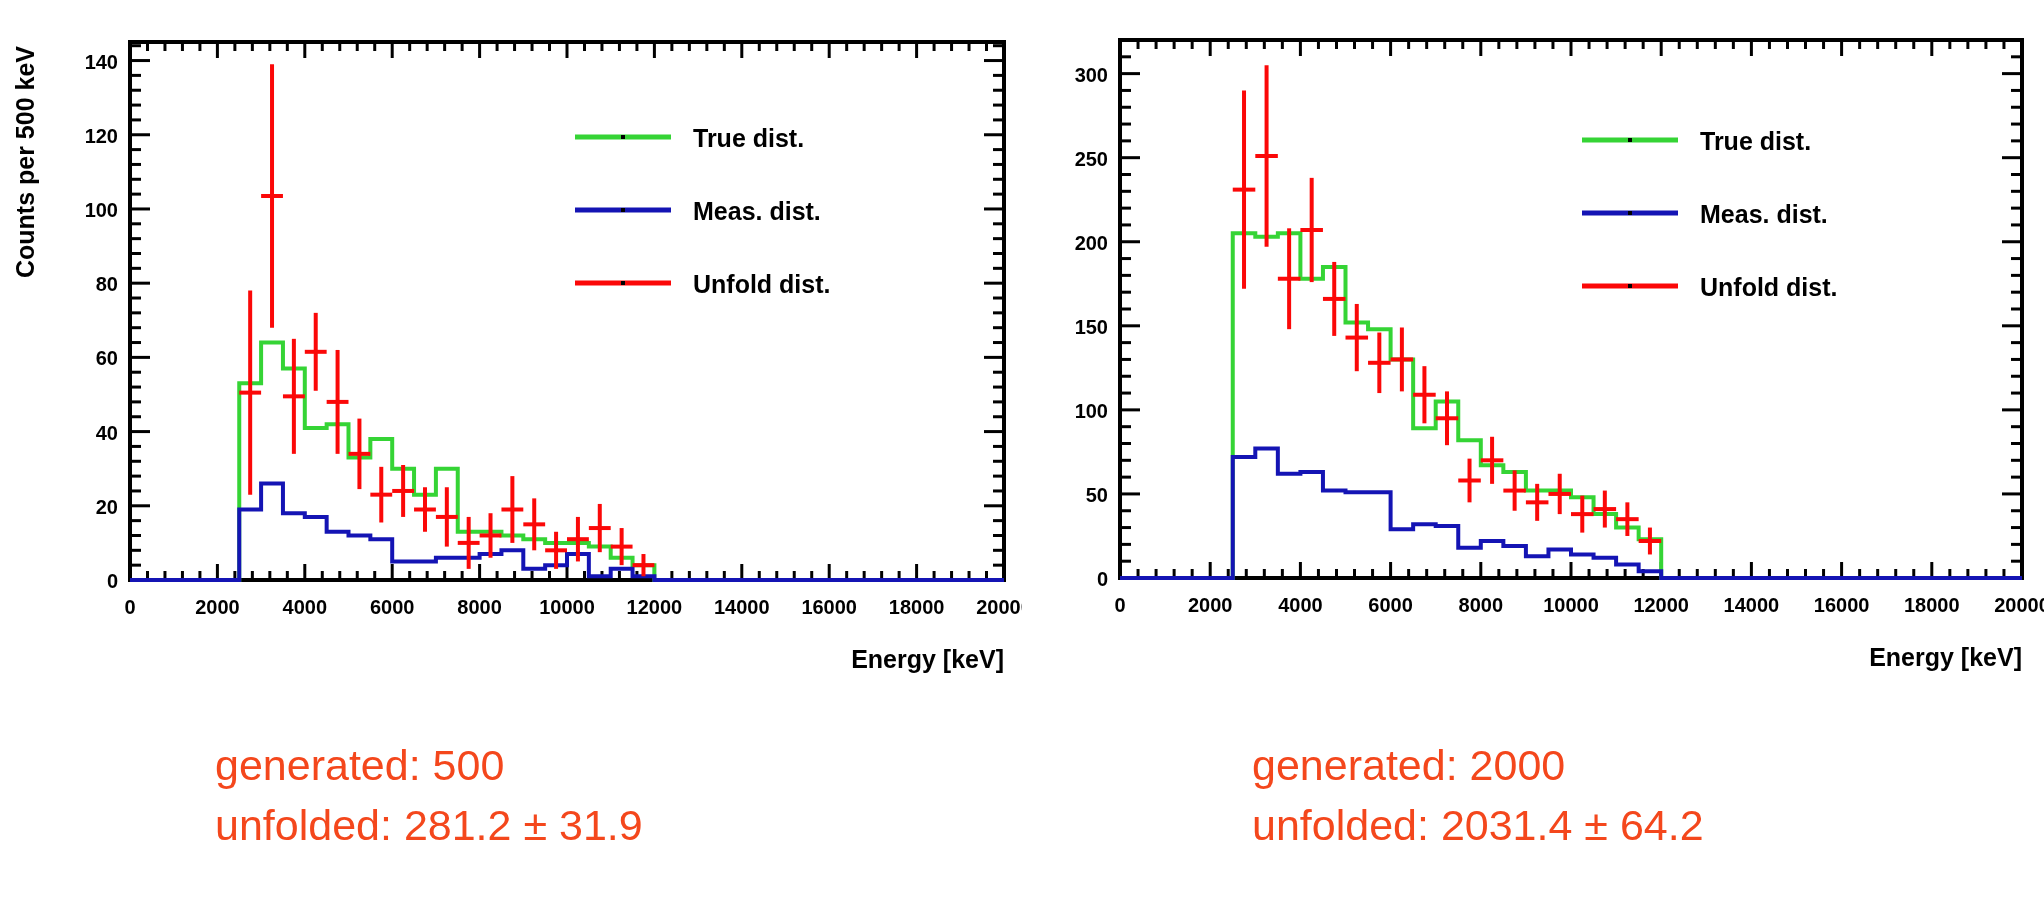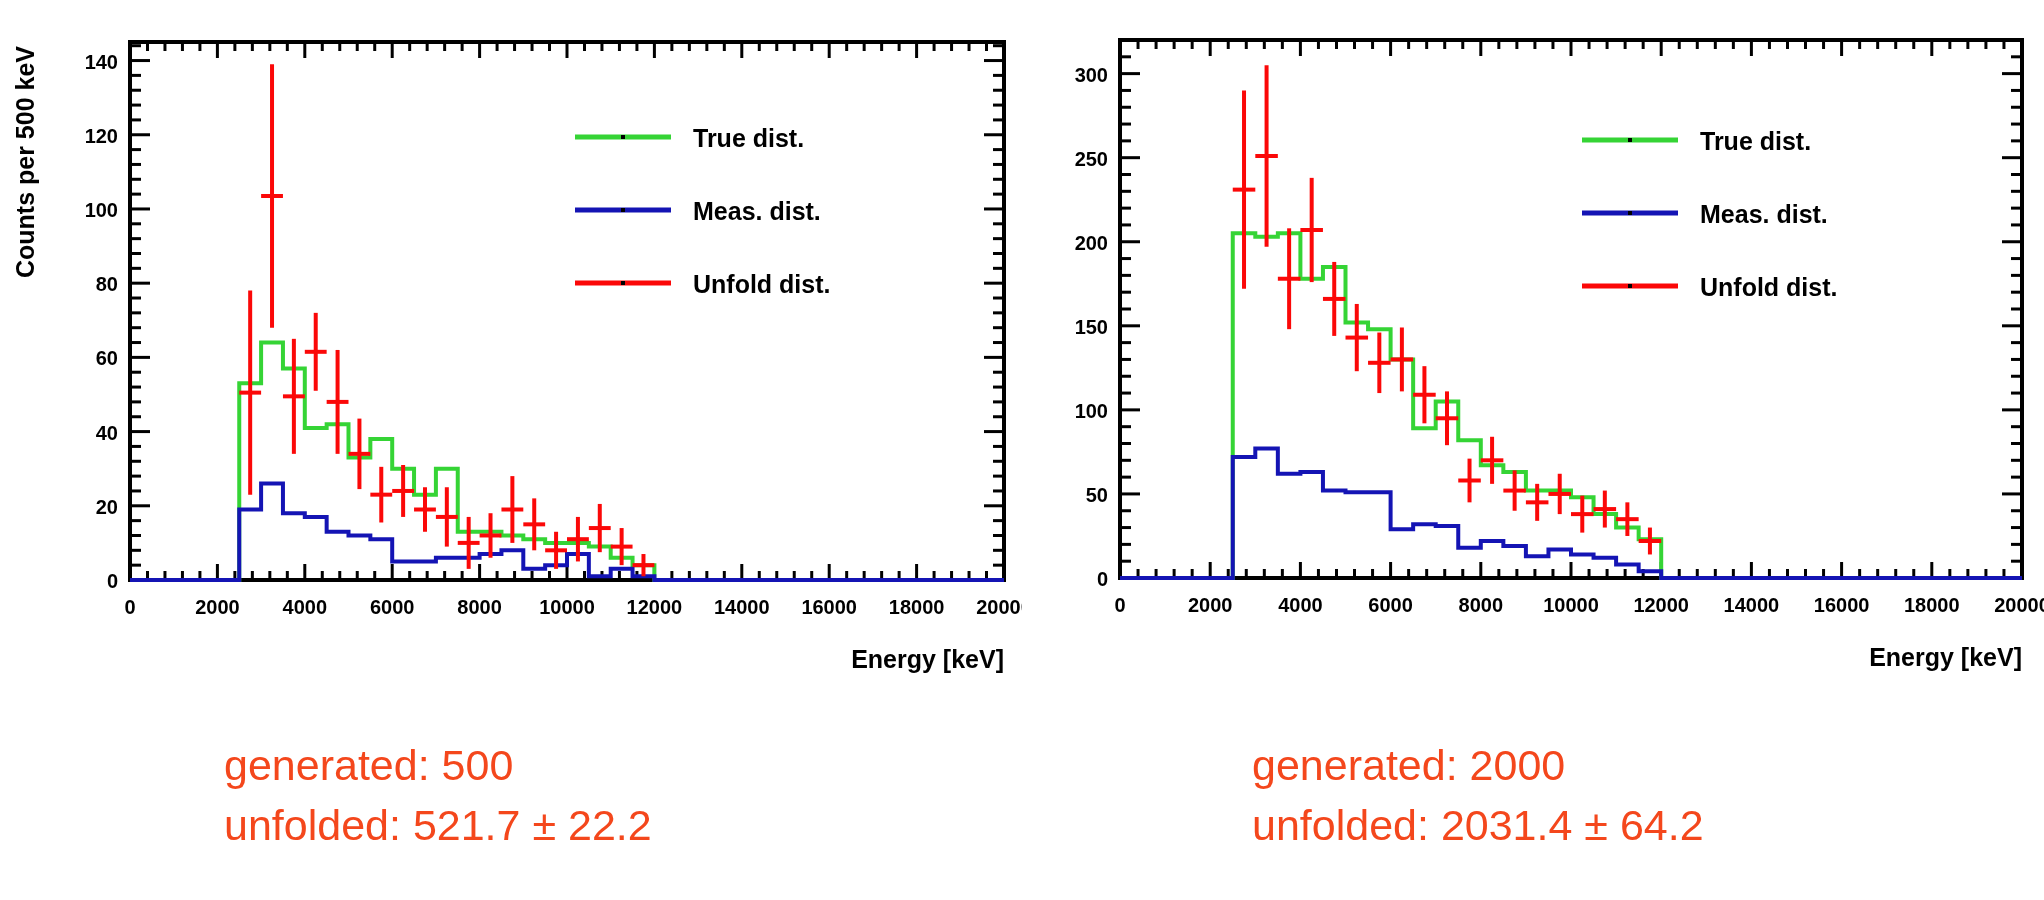--- a/index.html
+++ b/index.html
@@ -4,21 +4,21 @@
 <style>
   html,body{margin:0;padding:0;background:#ffffff;}
   body{width:2044px;height:900px;font-family:"Liberation Sans",sans-serif;overflow:hidden;}
   #root{position:relative;width:2044px;height:900px;}
   .panel{position:absolute;top:0;width:1022px;height:900px;}
   .panel-left{left:0;}
   .panel-right{left:1022px;}
   .plot-svg{display:block;}
   .caption{position:absolute;left:0;width:1022px;}
   .cap-line{color:#f4471c;font-size:43px;line-height:60px;font-family:"Liberation Sans",sans-serif;white-space:pre;}
-  .cap-left{left:224px;}
+  .cap-left{left:215px;}
   .cap-right{left:230px;}
   text{font-family:"Liberation Sans",sans-serif;}
   .ticklabel{font-size:20px;font-weight:bold;fill:#000;}
   .axistitle{font-size:25px;font-weight:bold;fill:#000;}
   .legendtext{font-size:25px;font-weight:bold;fill:#000;}
 </style>
 </head>
 <body>
 
 <div id="root">
@@ -270,21 +270,21 @@
         <text x="693" y="147" class="legendtext">True dist.</text>
         <line x1="575" y1="210" x2="671" y2="210" stroke="#1414b4" stroke-width="5"></line>
         <rect x="621" y="208" width="4" height="4" fill="#000"></rect>
         <text x="693" y="220" class="legendtext">Meas. dist.</text>
         <line x1="575" y1="283" x2="671" y2="283" stroke="#fb0808" stroke-width="5"></line>
         <rect x="621" y="281" width="4" height="4" fill="#000"></rect>
         <text x="693" y="293" class="legendtext">Unfold dist.</text>
       </svg>
     <div class="caption cap-left" style="top:735px;">
       <div class="cap-line">generated: 500</div>
-      <div class="cap-line">unfolded: 521.7 ± 22.2</div>
+      <div class="cap-line">unfolded: 281.2 ± 31.9</div>
     </div>
   </div>
 
   <div class="panel panel-right">
     <svg class="plot-svg" id="svg-right" width="1022" height="700" viewBox="0 0 1022 700">
         <rect x="98" y="40" width="902" height="538" fill="#ffffff" stroke="#000000" stroke-width="4"></rect>
         <line x1="98" y1="578" x2="98" y2="562" stroke="#000" stroke-width="3"></line>
         <line x1="98" y1="40" x2="98" y2="56" stroke="#000" stroke-width="3"></line>
         <line x1="116.03999999999999" y1="578" x2="116.03999999999999" y2="569" stroke="#000" stroke-width="3"></line>
         <line x1="116.03999999999999" y1="40" x2="116.03999999999999" y2="49" stroke="#000" stroke-width="3"></line>

